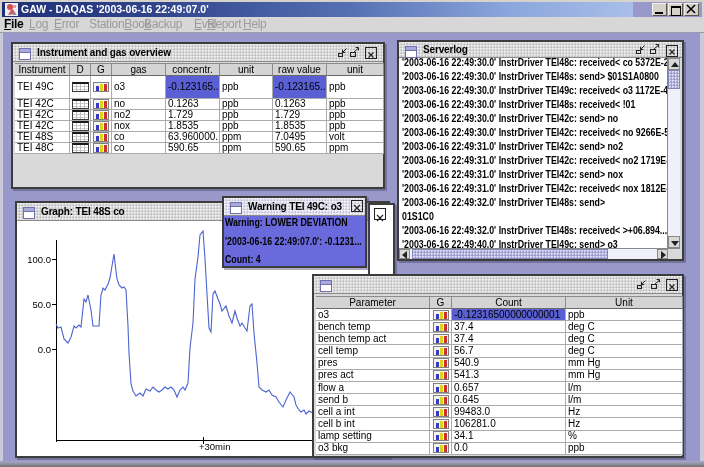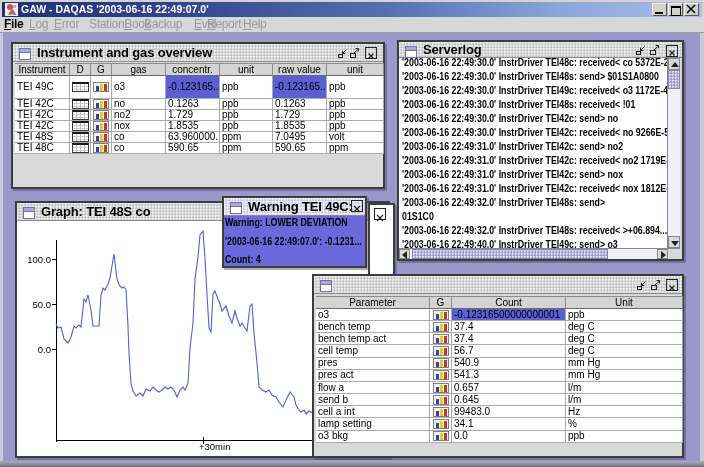--- a/index.html
+++ b/index.html
@@ -1,42 +1,42 @@
 <!DOCTYPE html>
 <html><head><meta charset="utf-8">
 <style>
 html,body{margin:0;padding:0;}
 body{width:704px;height:467px;position:relative;overflow:hidden;
  font-family:"Liberation Sans",sans-serif;background:#9898CA;}
 .abs{position:absolute;}
 
-#titlebar{left:2px;top:2px;width:700px;height:15px;
+#titlebar{left:2px;top:2px;width:615px;height:15px;
  background:linear-gradient(90deg,#1F3076 0%,#31458D 25%,#5570B2 55%,#8AA6DC 80%,#A9BEE9 100%);
- color:#fff;font-weight:bold;font-size:10.5px;line-height:15px;}
+ color:#fff;font-weight:bold;font-size:10.5px;line-height:15px;padding-left:16px;}
 #winTop{left:0;top:0;width:704px;height:2px;background:#D6D3CC;}
 #winTL{left:0;top:0;width:2px;height:17px;background:#D6D3CC;}
 #winTR{left:702px;top:0;width:2px;height:17px;background:#D6D3CC;}
 #titletext{top:0;}
 #menubar{left:0;top:17px;width:704px;height:15px;background:#D7D7D7;
  border-bottom:1px solid #9A9AA8;font-size:12px;letter-spacing:-0.3px;line-height:14px;color:#9B9B9B;}
 .mi{position:absolute;top:0;}
 #deskL{left:0;top:33px;width:3px;height:429px;background:#C9C9DA;}
 #deskR{left:700px;top:33px;width:4px;height:429px;background:#C9C9DA;}
 #deskB{left:0;top:461px;width:704px;height:6px;background:linear-gradient(#A9A9C9,#85858F 70%,#6E6E76);}
 
 .wbtn{top:1px;width:15px;height:13px;background:#D6D2CA;
  border:1px solid;border-color:#F4F2EE #555 #555 #F4F2EE;box-sizing:border-box;}
 
 .frame{border:2px solid #3C3C3C;background:#D9D9D9;box-shadow:2px 2px 0 rgba(70,70,105,.45);box-sizing:border-box;}
 .ftitle{left:0;top:0;right:0;height:17px;border-bottom:1px solid #8A8A8A;
  background-color:#D7D7D7;
  background-image:radial-gradient(circle at 0.75px 0.75px,rgba(255,255,255,.5) 26%,transparent 33%),
   radial-gradient(circle at 2.25px 2.25px,rgba(105,105,105,.22) 22%,transparent 29%);
  background-size:3px 3px;
- font-weight:bold;font-size:13px;letter-spacing:-0.15px;color:#000;line-height:17px;}
+ font-weight:bold;font-size:10px;letter-spacing:-0.15px;color:#000;line-height:17px;}
 .ft2{background-color:#DEDEEC;
  background-image:radial-gradient(circle at 0.75px 0.75px,rgba(255,255,255,.55) 26%,transparent 33%),
   radial-gradient(circle at 2.25px 2.25px,rgba(105,105,135,.22) 22%,transparent 29%);}
 .ficon{top:4px;width:12px;height:12px;background:#fff;border:1px solid #7070B0;box-sizing:border-box;}
 .ficon:before{content:"";position:absolute;left:0;top:0;right:0;height:3px;
  background:#AAAAD8;border-bottom:1px solid #7070B0;}
 .fbtn{top:2px;width:12px;height:12px;}
 
 table{border-collapse:separate;border-spacing:0;table-layout:fixed;font-size:10px;
  font-family:"Liberation Sans",sans-serif;}
@@ -440,20 +440,28 @@
         </tr>
   <tr style="height:12.17px">
           <td>cell a int</td>
           <td class="ic">
             <span class="gic"></span>
           </td>
           <td>99483.0</td>
           <td>Hz</td>
         </tr>
   <tr style="height:12.17px">
+          <td>cell b int</td>
+          <td class="ic">
+            <span class="gic"></span>
+          </td>
+          <td>106281.0</td>
+          <td>Hz</td>
+        </tr>
+  <tr style="height:12.17px">
           <td>lamp setting</td>
           <td class="ic">
             <span class="gic"></span>
           </td>
           <td>34.1</td>
           <td>%</td>
         </tr>
   <tr style="height:12.17px">
           <td>o3 bkg</td>
           <td class="ic">

